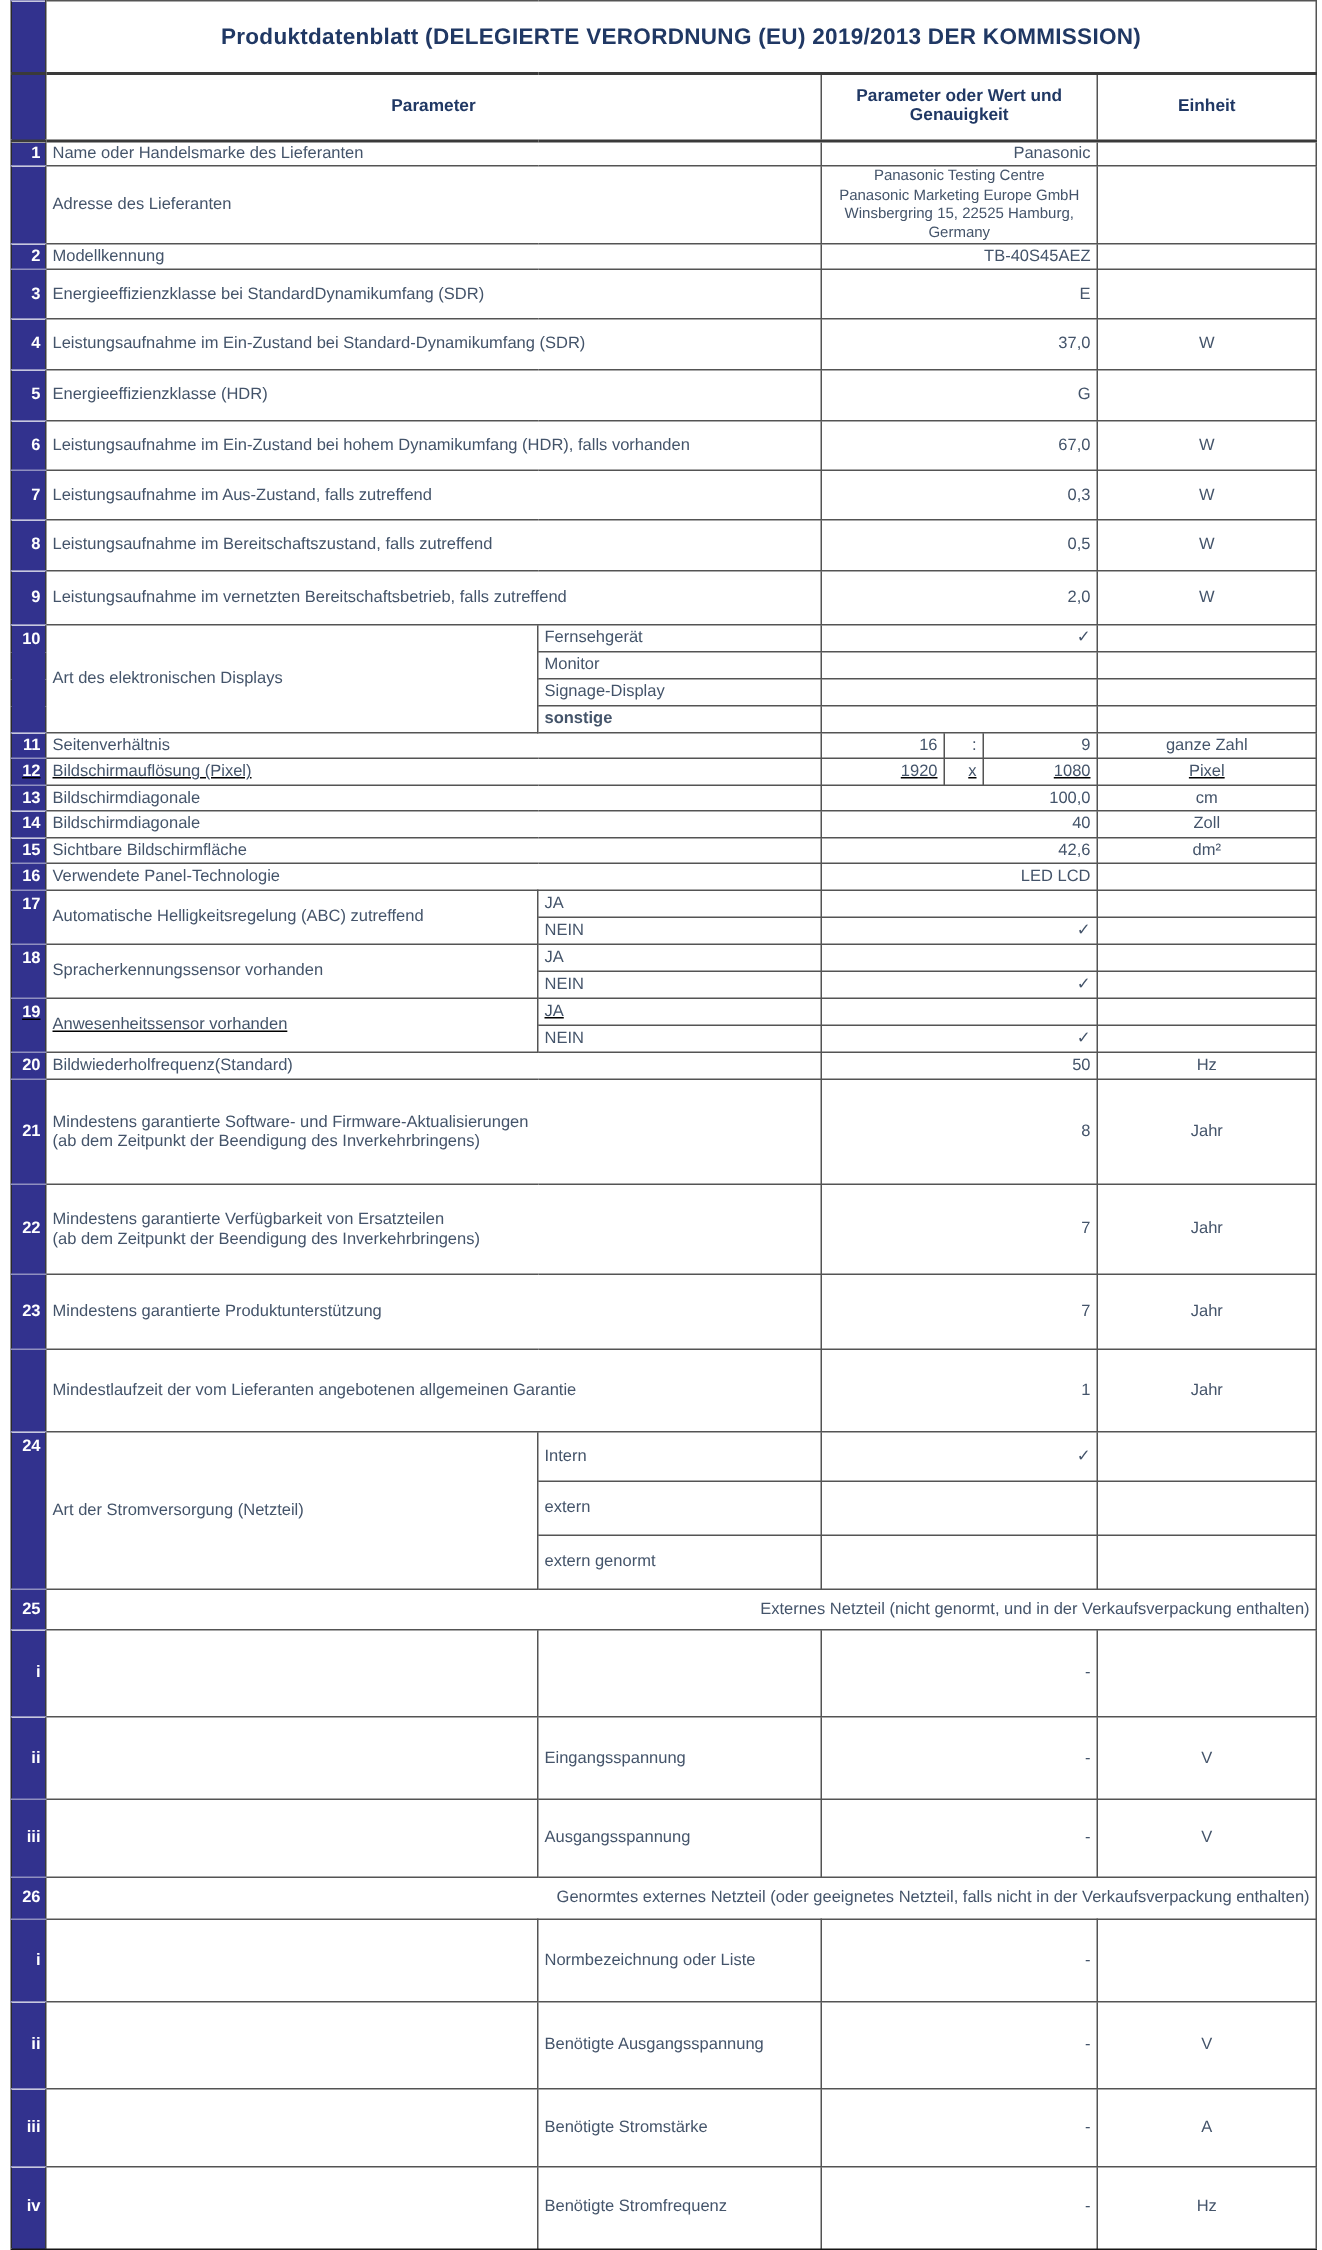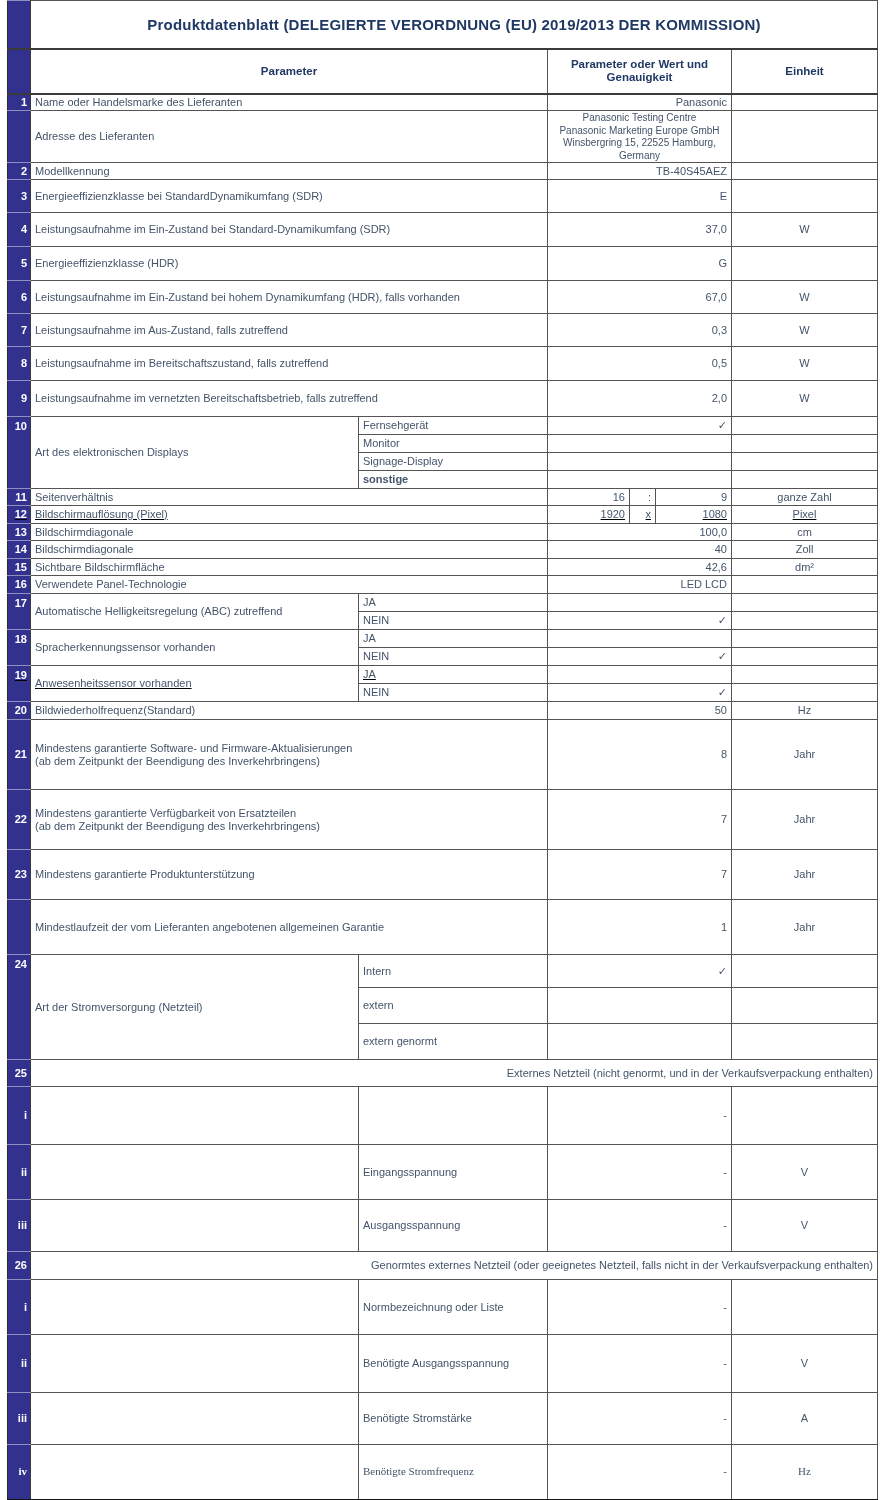--- a/index.html
+++ b/index.html
@@ -303,21 +303,21 @@
           <td class="val" colspan="3">-</td>
           <td class="unit">V</td>
         </tr>
         <tr style="height: 52px;">
           <td class="num">iii</td>
           <td class="param"></td>
           <td class="sub">Benötigte Stromstärke</td>
           <td class="val" colspan="3">-</td>
           <td class="unit">A</td>
         </tr>
-        <tr style="height: 55px; font-family: Liberation Serif, serif;">
+        <tr style="height: 55px;">
           <td class="num">iv</td>
           <td class="param"></td>
           <td class="sub">Benötigte Stromfrequenz</td>
           <td class="val" colspan="3">-</td>
           <td class="unit">Hz</td>
         </tr>
       </tbody>
   </table>
 </div>
 

